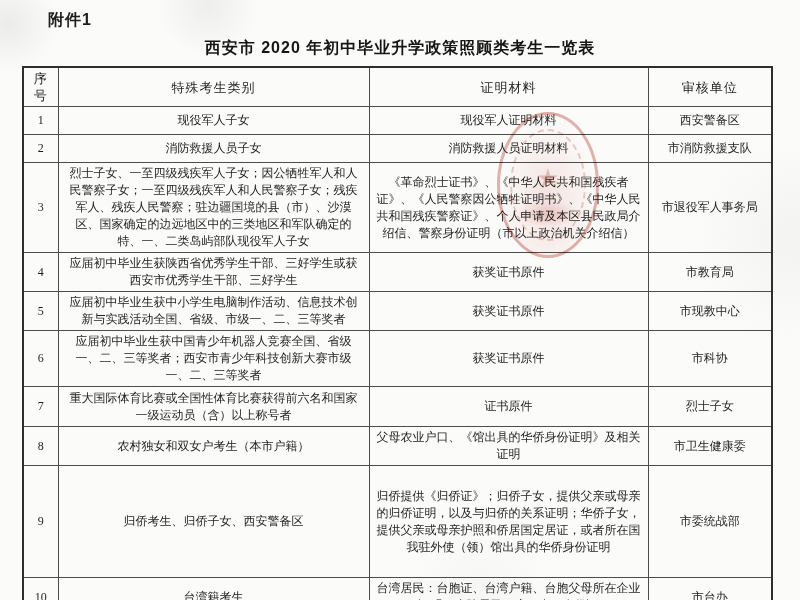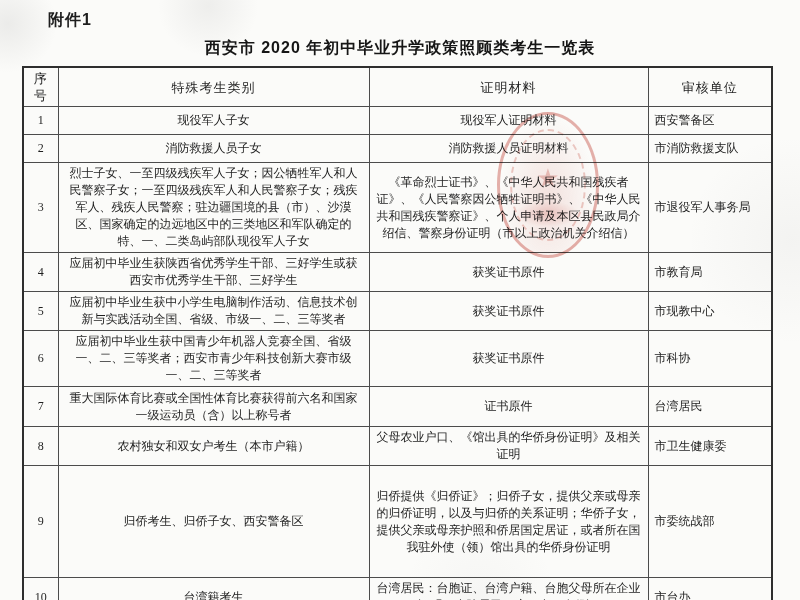--- a/index.html
+++ b/index.html
@@ -44,21 +44,21 @@
     color:#1f1f1f;
     overflow:hidden;
   }
   table.doc{border:2px solid #2e2e2e;}
   table.doc thead th{
     height:24px;text-align:center;font-size:13px;font-weight:normal;
     letter-spacing:1px;
   }
   td.no{text-align:center;padding:0;}
   td.cat,td.mat{text-align:center;}
-  td.unit{text-align:left;padding-left:8px;}
+  td.unit{text-align:center;padding-left:8px;}
   tr.hr1 td{height:23px;}
   tr.hr2 td{height:23px;}
   tr.hr3 td{height:84px;}
   tr.hr4 td{height:28px;}
   tr.hr5 td{height:29px;}
   tr.hr6 td{height:41px;}
   tr.hr7 td{height:35px;}
   tr.hr8 td{height:21px;}
   tr.hr9 td{height:107px;}
   tr.hr10 td{height:33px;}
@@ -145,21 +145,21 @@
       <tr class="hr6">
         <td class="no">6</td>
         <td class="cat">应届初中毕业生获中国青少年机器人竞赛全国、省级一、二、三等奖者；西安市青少年科技创新大赛市级一、二、三等奖者</td>
         <td class="mat">获奖证书原件</td>
         <td class="unit">市科协</td>
       </tr>
       <tr class="hr7">
         <td class="no">7</td>
         <td class="cat">重大国际体育比赛或全国性体育比赛获得前六名和国家一级运动员（含）以上称号者</td>
         <td class="mat">证书原件</td>
-        <td class="unit">台湾居民</td>
+        <td class="unit">烈士子女</td>
       </tr>
       <tr class="hr8">
         <td class="no">8</td>
         <td class="cat">农村独女和双女户考生（本市户籍）</td>
         <td class="mat">父母农业户口、《馆出具的华侨身份证明》及相关证明</td>
         <td class="unit">市卫生健康委</td>
       </tr>
       <tr class="hr9">
         <td class="no">9</td>
         <td class="cat">归侨考生、归侨子女、西安警备区</td>

